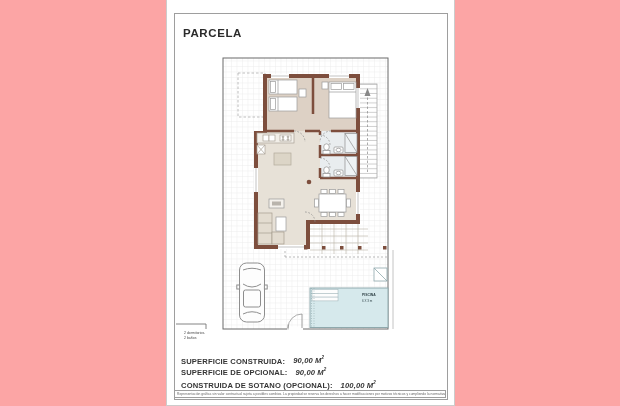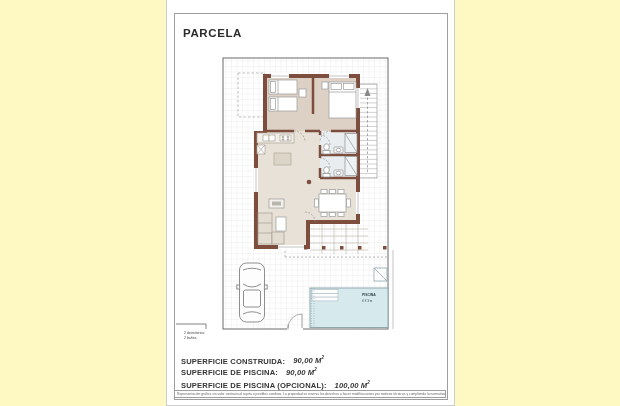--- a/index.html
+++ b/index.html
@@ -1,16 +1,16 @@
 <!DOCTYPE html>
 <html><head>
 <meta charset="utf-8">
 <style>
   html,body{margin:0;padding:0;background:#ffffff;}
-  #canvas{position:relative;width:620px;height:406px;background:#fef9c3;overflow:hidden;
+  #canvas{position:relative;width:620px;height:406px;background:#fca5a5;overflow:hidden;
           font-family:"Liberation Sans", sans-serif;}
   .page{position:absolute;left:166px;top:-6px;width:287px;height:410px;
         border:1px solid #cccccc;background:#ffffff;}
   .doc-border{position:absolute;left:174px;top:13px;width:272px;height:385px;
         border:1px solid #9e9e9e;}
   .title{position:absolute;left:183px;top:27px;font-size:11.5px;font-weight:bold;
         color:#2b2b2b;letter-spacing:0.6px;}
   .legend{position:absolute;left:184px;top:331px;font-size:3.5px;line-height:5px;color:#4a4a4a;}
   .area-row{position:absolute;left:181px;white-space:nowrap;font-size:7.6px;font-weight:bold;
         color:#353535;letter-spacing:0.15px;}
@@ -214,21 +214,21 @@
 
   <div class="legend">
     <div>2 dormitorios.</div>
     <div>2 baños</div>
   </div>
 
   <div class="area-row" style="top:355.5px">
     <span>SUPERFICIE CONSTRUIDA:</span><span class="val">90,00</span><span class="unit"><span>M</span><sup>2</sup></span>
   </div>
   <div class="area-row" style="top:367px">
-    <span>SUPERFICIE DE PISCINA:</span><span class="val">90,00</span><span class="unit"><span>M</span><sup>2</sup></span>
+    <span>SUPERFICIE DE OPCIONAL:</span><span class="val">90,00</span><span class="unit"><span>M</span><sup>2</sup></span>
   </div>
   <div class="area-row" style="top:380px">
-    <span>SUPERFICIE DE PISCINA (OPCIONAL):</span><span class="val">100,00</span><span class="unit"><span>M</span><sup>2</sup></span>
+    <span>CONSTRUIDA DE SOTANO (OPCIONAL):</span><span class="val">100,00</span><span class="unit"><span>M</span><sup>2</sup></span>
   </div>
 
   <div class="disclaimer">Representación gráfica sin valor contractual sujeta a posibles cambios. La propiedad se reserva los derechos a hacer modificaciones por motivos técnicos y cumpliendo la normativa vigente.</div>
 
 </div>
 
 </body></html>

